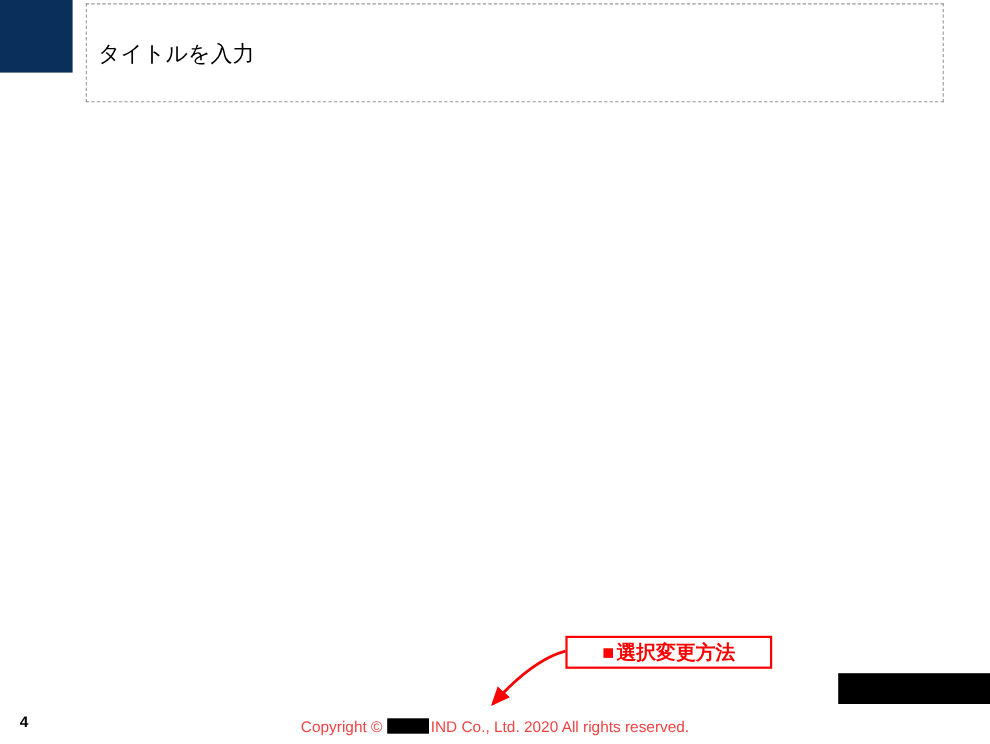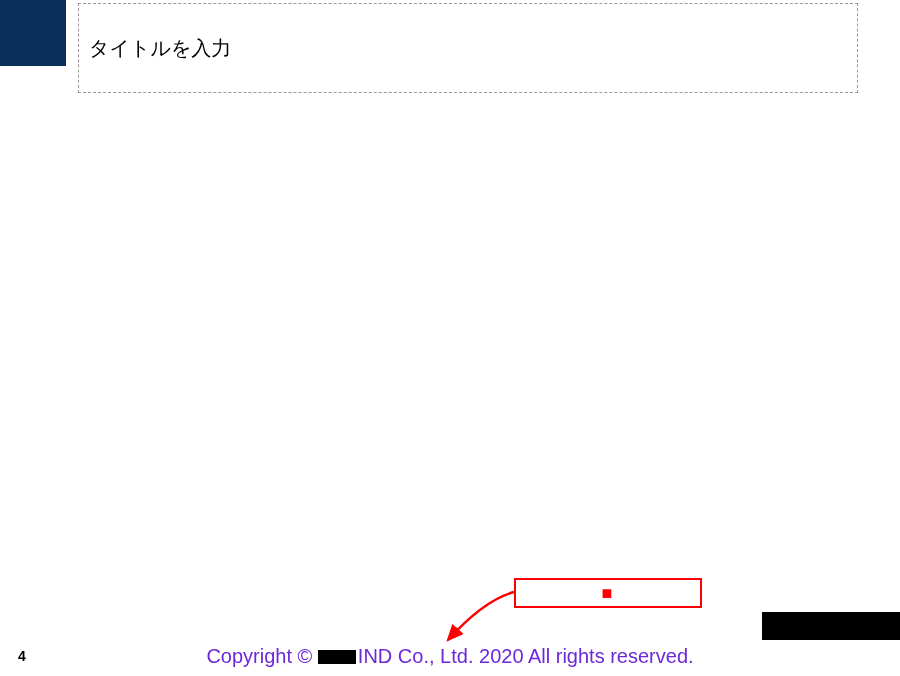--- a/index.html
+++ b/index.html
@@ -51,22 +51,22 @@
       font-size: 14px;
       font-weight: bold;
       color: #000000;
     }
     .copyright {
       position: absolute;
       left: 0;
       right: 0;
       bottom: 8px;
       text-align: center;
-      font-size: 20px;
-      color: #6d28d9;
+      font-size: 14px;
+      color: #ef4444;
     }
     .copyright .redact {
       display: inline-block;
       width: 38px;
       height: 14px;
       background: #000000;
       vertical-align: middle;
       margin-right: 2px;
       position: relative;
       top: -1px;
@@ -102,20 +102,21 @@
 <body>
 
 <div class="header-block"></div>
 
 <div class="title-placeholder">
   <span>タイトルを入力</span>
 </div>
 
 <div class="callout-box">
   <span class="square">■</span>
+    <span>選択変更方法</span>
 </div>
 
 <svg class="arrow-svg" viewBox="0 0 90 70">
   <defs>
     <marker id="arrowhead" markerWidth="8" markerHeight="8" refX="6" refY="3" orient="auto">
       <polygon points="0 0, 7 3, 0 6" fill="#ff0000"></polygon>
     </marker>
   </defs>
   <path d="M 80 12 Q 50 20, 14 60" stroke="#ff0000" stroke-width="2.5" fill="none" marker-end="url(#arrowhead)"></path>
 </svg>

